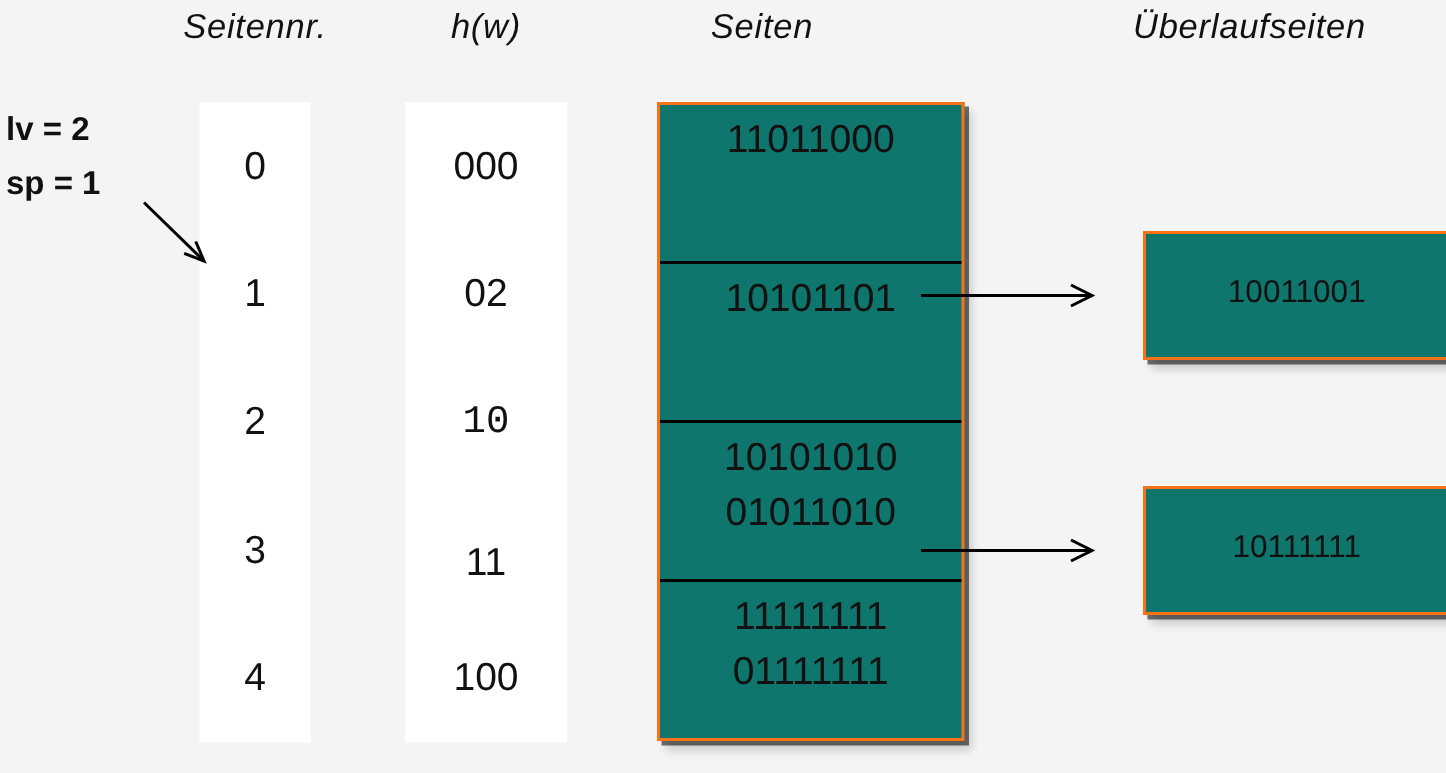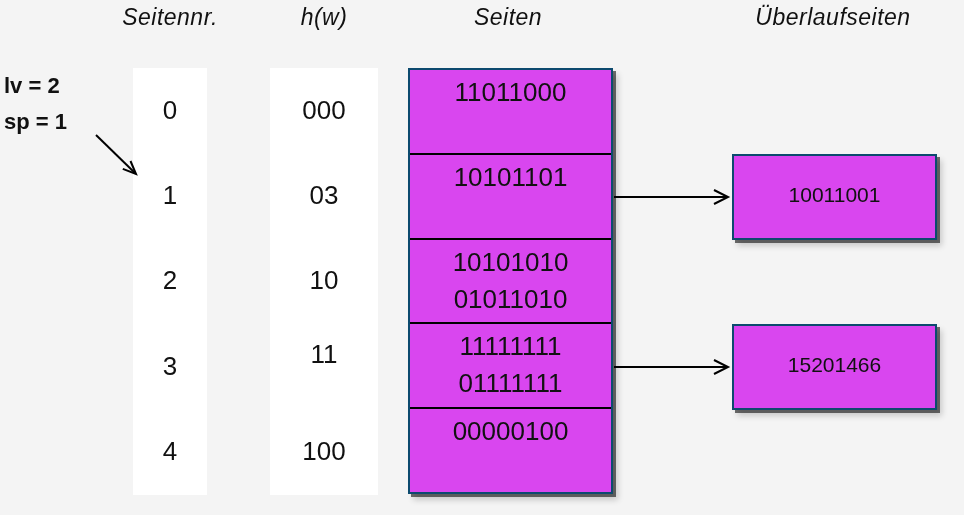--- a/index.html
+++ b/index.html
@@ -38,23 +38,24 @@
   .cellnum{
     position:absolute;height:85px;
     display:flex;align-items:center;justify-content:center;
     font-size:26px;
   }
   .cellnum.pn{left:133px;width:74px;}
   .cellnum.hs{left:270px;width:108px;}
   .box{
     position:absolute;
     box-sizing:border-box;
-    background:#d946ef;
-    border:2px solid #0c4a6e;
+    background:#0f766e;
+    border:2px solid #f97316;
     box-shadow:3px 3px 0 rgba(0,0,0,0.55), 5px 6px 6px rgba(0,0,0,0.18);
+    margin-left:30px;
   }
   #pages-box{
     left:408px;top:68px;width:205px;height:426px;
     display:flex;flex-direction:column;
   }
   .page-cell{
     flex:1;
     text-align:center;
     padding-top:4px;
     line-height:37px;
@@ -94,52 +95,48 @@
   <div class="strip" id="strip-pageno"></div>
   <div class="strip" id="strip-hash"></div>
 
   <div class="cellnum pn" style="top:68px;">0</div>
   <div class="cellnum pn" style="top:153px;">1</div>
   <div class="cellnum pn" style="top:238px;">2</div>
   <div class="cellnum pn" style="top:324px;">3</div>
   <div class="cellnum pn" style="top:409px;">4</div>
 
   <div class="cellnum hs" style="top:68px;">000</div>
-  <div class="cellnum hs" style="top:153px;">03</div>
-  <div class="cellnum hs" style="top:238px;">10</div>
-  <div class="cellnum hs" style="top:312px;">11</div>
+  <div class="cellnum hs" style="top:153px;">02</div>
+  <div class="cellnum hs" style="top:238px;font-family:Liberation Mono, monospace;">10</div>
+  <div class="cellnum hs" style="top:332px;">11</div>
   <div class="cellnum hs" style="top:409px;">100</div>
 
   <div class="box" id="pages-box">
     <div class="page-cell">
       <div>11011000</div>
       <div></div>
     </div>
     <div class="page-cell">
       <div>10101101</div>
     </div>
     <div class="page-cell">
       <div>10101010</div>
       <div>01011010</div>
     </div>
     <div class="page-cell">
       <div>11111111</div>
       <div>01111111</div>
     </div>
-    <div class="page-cell">
-      <div>00000100</div>
-      <div></div>
-    </div>
   </div>
 
   <div class="box ovf" id="ovf-1">
     <div>10011001</div>
   </div>
   <div class="box ovf" id="ovf-3">
-    <div>15201466</div>
+    <div>10111111</div>
   </div>
 
   <svg id="arrow-layer" viewBox="0 0 964 515" xmlns="http://www.w3.org/2000/svg">
     <g>
       <line x1="96" y1="135" x2="135" y2="173"></line>
       <polyline points="122.8,168.9 136,174 130.5,161.0"></polyline>
     </g>
     <g>
       <line x1="614" y1="197" x2="727" y2="197"></line>
       <polyline points="714,190 728,197 714,204"></polyline>

